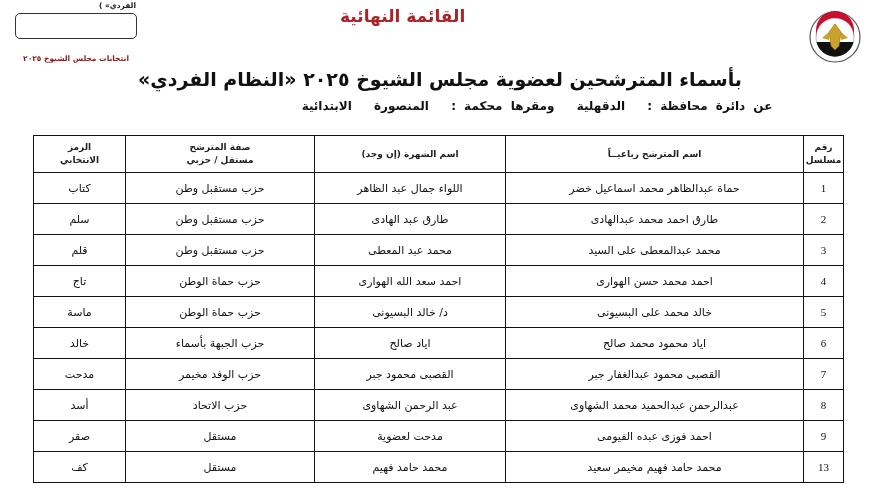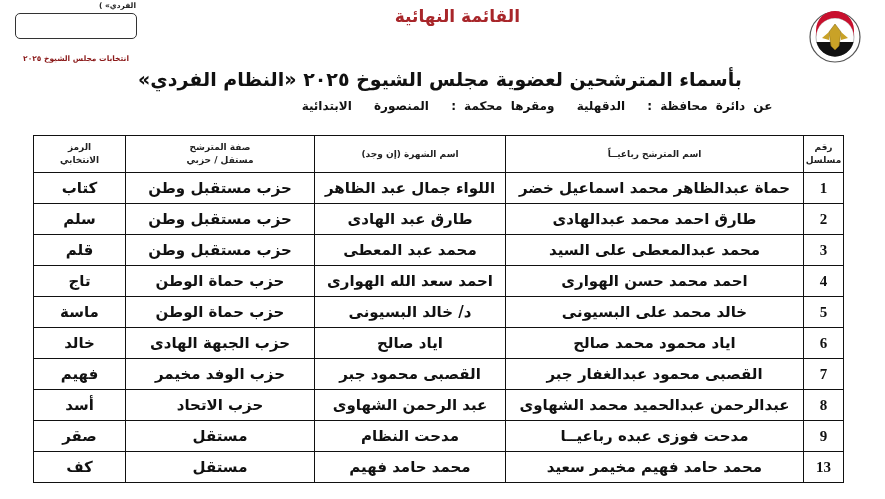--- a/index.html
+++ b/index.html
@@ -11,21 +11,21 @@
   .form-box {
     position: absolute; left: 15px; top: 13px; width: 120px; height: 24px;
     border: 1px solid #333; border-radius: 5px;
     display: flex; flex-direction: column; align-items: center; justify-content: center;
     direction: rtl; line-height: 11px;
   }
   .form-box .l1 { font-size: 7.5px; font-weight: bold; color: #222; }
   .form-box .l1 .num { color: #a22; }
   .form-box .l2 { font-size: 7.5px; font-weight: bold; color: #8b1a1a; margin-top: 42px; }
   .final-title {
-    position: absolute; left: 340px; top: 6px; width: 180px; text-align: right;
+    position: absolute; left: 340px; top: 6px; width: 180px; text-align: left;
     font-size: 17px; font-weight: bold; color: #a8262a; direction: rtl;
   }
   .main-title {
     position: absolute; left: 130px; top: 68px; width: 620px; text-align: center;
     font-size: 19px; font-weight: bold; color: #111; direction: rtl;
   }
   .district-line {
     position: absolute; left: 240px; top: 99px; width: 580px; text-align: center;
     font-size: 12px; font-weight: bold; direction: rtl; word-spacing: 4px;
   }
@@ -37,21 +37,21 @@
     position: absolute; left: 33px; top: 135px; width: 810px;
     border-collapse: collapse; direction: rtl; table-layout: fixed;
   }
   table.candidates th, table.candidates td {
     border: 1px solid #111; text-align: center; vertical-align: middle; padding: 0;
   }
   table.candidates th {
     height: 36px; font-size: 9px; font-weight: bold; line-height: 13px; color: #222;
   }
   table.candidates td {
-    height: 30px; font-size: 15px; font-weight: bold; color: #111;
+    height: 30px; font-size: 11px; font-weight: normal; color: #111;
   }
   td.serial { font-family: "Liberation Serif", "DejaVu Serif", serif; font-size: 12px; }
   td.fame { text-align: right; padding-right: 12px; }
   col.c-serial { width: 40px; }
   col.c-name { width: 298px; }
   col.c-fame { width: 191px; }
   col.c-status { width: 189px; }
   col.c-symbol { width: 92px; }
 </style>
 </head>
@@ -139,41 +139,41 @@
         <td class="serial">5</td>
         <td>خالد محمد على البسيونى</td>
         <td class="fame">د/ خالد البسيونى</td>
         <td>حزب حماة الوطن</td>
         <td>ماسة</td>
       </tr>
       <tr>
         <td class="serial">6</td>
         <td>اياد محمود محمد صالح</td>
         <td class="fame">اياد صالح</td>
-        <td>حزب الجبهة الهادى</td>
+        <td>حزب الجبهة بأسماء</td>
         <td>خالد</td>
       </tr>
       <tr>
         <td class="serial">7</td>
         <td>القصبى محمود عبدالغفار جبر</td>
         <td class="fame">القصبى محمود جبر</td>
         <td>حزب الوفد مخيمر</td>
-        <td>فهيم</td>
+        <td>مدحت</td>
       </tr>
       <tr>
         <td class="serial">8</td>
         <td>عبدالرحمن عبدالحميد محمد الشهاوى</td>
         <td class="fame">عبد الرحمن الشهاوى</td>
         <td>حزب الاتحاد</td>
         <td>أسد</td>
       </tr>
       <tr>
         <td class="serial">9</td>
-        <td>مدحت فوزى عبده رباعيــا</td>
-        <td class="fame">مدحت النظام</td>
+        <td>احمد فوزى عبده الفيومى</td>
+        <td class="fame">مدحت لعضوية</td>
         <td>مستقل</td>
         <td>صقر</td>
       </tr>
       <tr>
         <td class="serial">13</td>
         <td>محمد حامد فهيم مخيمر سعيد</td>
         <td class="fame">محمد حامد فهيم</td>
         <td>مستقل</td>
         <td>كف</td>
       </tr>

